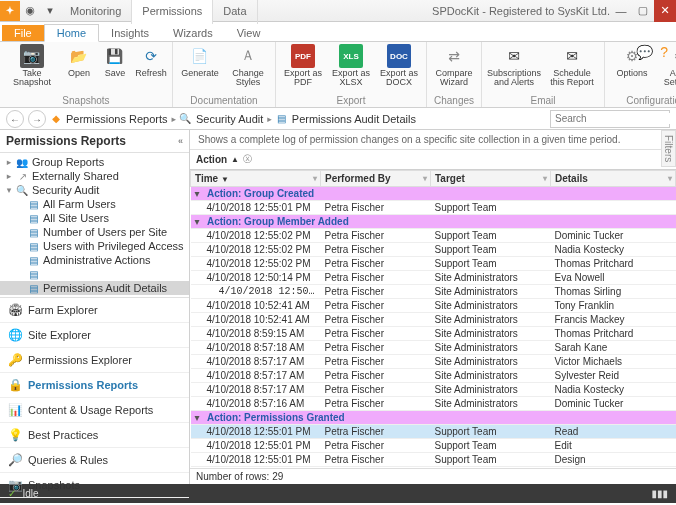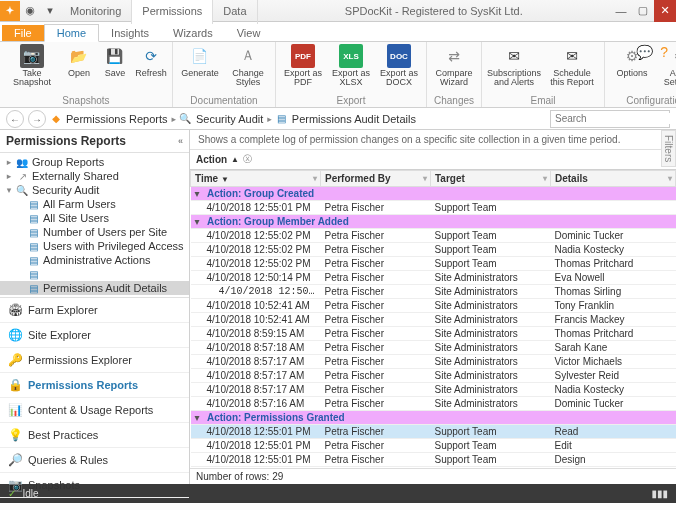--- a/index.html
+++ b/index.html
@@ -5,21 +5,21 @@
 * { box-sizing: border-box; margin: 0; padding: 0; font-family: "Segoe UI", Tahoma, sans-serif; }
 body { width: 676px; height: 505px; background: #fff; font-size: 11px; color: #333; overflow: hidden; position: relative; }
 
 
 .titlebar { height: 22px; background: linear-gradient(#f7f7f7,#eee); display: flex; align-items: center; border-bottom: 1px solid #ccc; }
 .tb-left { display: flex; align-items: center; gap: 0; }
 .tb-icon { width: 20px; height: 20px; background: #f7941e; display: flex; align-items: center; justify-content: center; color: #fff; font-weight: bold; font-size: 10px;}
 .qat { width: 20px; height: 20px; display: flex; align-items: center; justify-content: center; color: #555; }
 .tab-top { padding: 3px 10px; font-size: 11px; color: #666; border-right: 1px solid #ddd; height: 26px; display:flex; align-items:center; }
 .tab-top.active { background: #fff; }
-.tb-title { flex: 1; text-align: center; font-size: 11px; color: #666; }
+.tb-title { flex: 1; text-align: right; font-size: 11px; color: #666; }
 .tb-ctrl { display: flex; }
 .tb-btn { width: 22px; height: 22px; display: flex; align-items: center; justify-content: center; font-size: 11px; color: #555; }
 .tb-btn.close { background: #c0392b; color: #fff; }
 
 
 .ribbon-tabs { height: 20px; display: flex; align-items: flex-end; border-bottom: 1px solid #d0d0d0; padding-left: 2px; }
 .rtab { padding: 2px 12px; font-size: 11px; color: #666; cursor:pointer; }
 .rtab.file { background: #f7941e; color: #fff; }
 .rtab.active { color: #2a7ab0; border: 1px solid #d0d0d0; border-bottom: 1px solid #fff; background: #fff; margin-bottom: -1px; }
 

